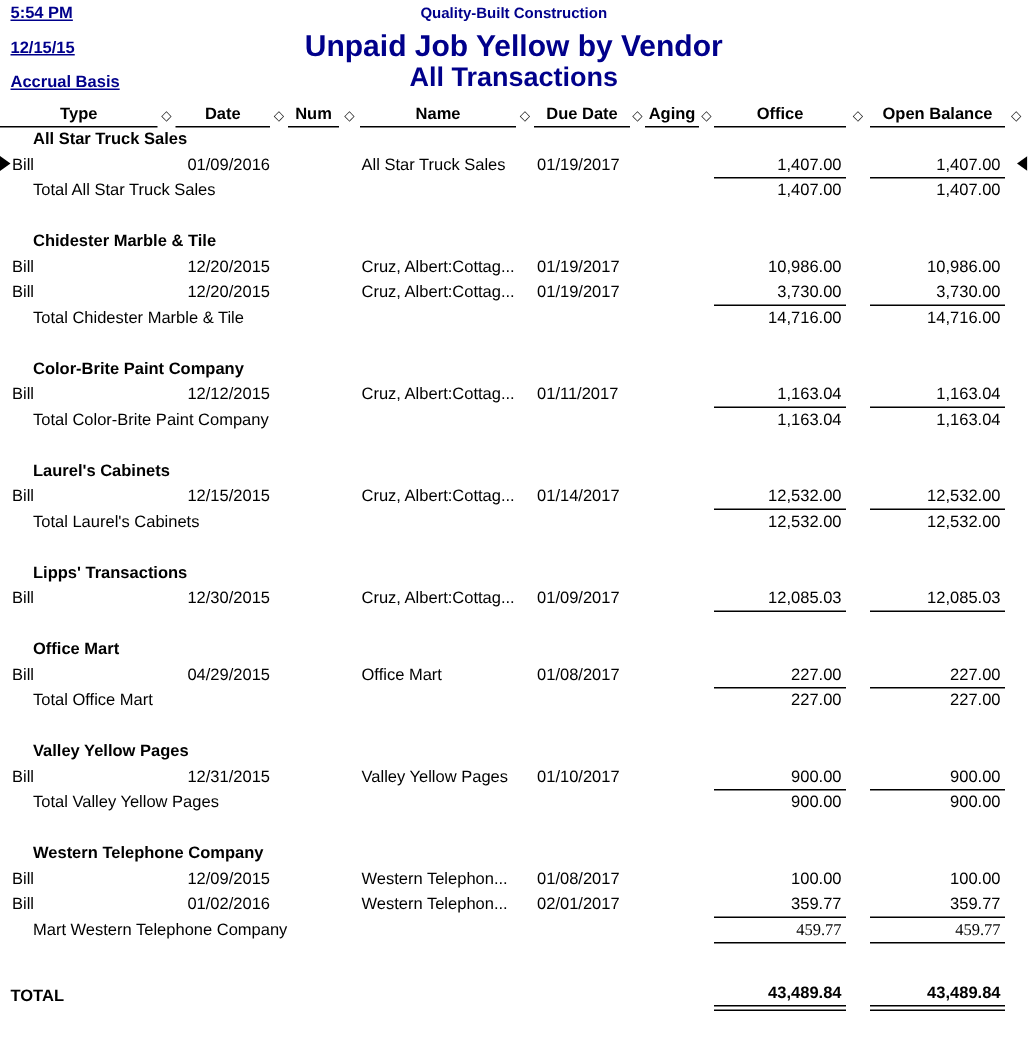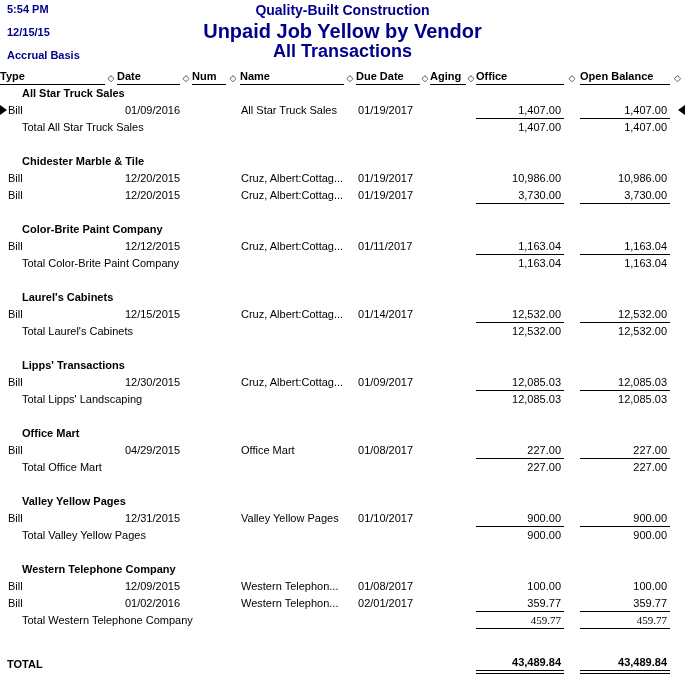--- a/index.html
+++ b/index.html
@@ -5,31 +5,31 @@
   :root{ --navy:#00008B; --ink:#000000; --bg:#FFFFFF; }
   *{box-sizing:border-box;}
   html,body{margin:0;padding:0;}
   body{
     width:685px;height:691px;background:var(--bg);
     font-family:"Liberation Sans",sans-serif;color:var(--ink);
     overflow:hidden;
   }
   
   .hdr{position:relative;height:66px;}
-  .hdr-left{position:absolute;left:7px;top:3px;color:var(--navy);font-weight:bold;font-size:11px;line-height:13px;}
+  .hdr-left{position:absolute;left:7px;top:3px;color:var(--navy);font-weight:bold;font-size:11px;line-height:13px;text-decoration:underline;}
   .hdr-left div{margin-bottom:10px;white-space:nowrap;}
   .hdr-center{position:absolute;left:0;right:0;top:2px;text-align:center;color:var(--navy);font-weight:bold;}
-  .hdr-company{font-size:14px;line-height:16px;}
+  .hdr-company{font-size:10px;line-height:16px;}
   .hdr-title{font-size:20px;line-height:22px;margin-top:2px;}
   .hdr-subtitle{font-size:18px;line-height:15px;margin-top:2px;}
   
   table{border-collapse:collapse;table-layout:fixed;width:685px;font-size:11px;}
   td{padding:0;overflow:hidden;white-space:nowrap;}
   thead td{height:18px;vertical-align:bottom;padding-bottom:2px;}
-  td.colhead{font-weight:bold;border-bottom:1px solid var(--ink);}
+  td.colhead{font-weight:bold;text-align:center;border-bottom:1px solid var(--ink);}
   td.sephead{text-align:center;border-bottom:none;}
   .dia{font-size:9px;color:#222;cursor:col-resize;display:inline-block;transform:translateY(1px);}
   tbody td{height:17px;vertical-align:bottom;padding-bottom:2px;}
   .vendor-row td.v-label{font-weight:bold;padding-left:14px;}
   .bill-row .c-type{padding-left:0;}
   .c-date{text-align:right;margin-top:41px;}
   .c-name{padding-left:1px;}
   .c-due{padding-left:2px;}
   .c-amount,.c-open{text-align:right;padding-right:3px;}
   .last-bill .c-amount,.last-bill .c-open{border-bottom:1px solid var(--ink);}
@@ -181,20 +181,27 @@
     <td class="c-due">01/19/2017</td>
     <td></td>
     <td class="c-aging"></td>
     <td></td>
     <td class="c-amount">3,730.00</td>
     <td></td>
     <td class="c-open">3,730.00</td>
     <td class="c-arrow-r"></td>
   </tr>
 
+  <tr class="total-row">
+    <td class="t-label" colspan="13">Total Chidester Marble &amp; Tile</td>
+    <td class="c-amount">14,716.00</td>
+    <td></td>
+    <td class="c-open">14,716.00</td>
+    <td></td>
+  </tr>
 
   <tr class="gap-row">
         <td colspan="17"></td>
       </tr>
 
   <tr class="vendor-row">
     <td></td>
     <td class="v-label" colspan="16">Color-Brite Paint Company</td>
   </tr>
 
@@ -285,27 +292,20 @@
     <td class="c-due">01/09/2017</td>
     <td></td>
     <td class="c-aging"></td>
     <td></td>
     <td class="c-amount">12,085.03</td>
     <td></td>
     <td class="c-open">12,085.03</td>
     <td class="c-arrow-r"></td>
   </tr>
 
-  <tr class="total-row">
-    <td class="t-label" colspan="13">Total Lipps' Landscaping</td>
-    <td class="c-amount">12,085.03</td>
-    <td></td>
-    <td class="c-open">12,085.03</td>
-    <td></td>
-  </tr>
 
   <tr class="gap-row">
         <td colspan="17"></td>
       </tr>
 
   <tr class="vendor-row">
     <td></td>
     <td class="v-label" colspan="16">Office Mart</td>
   </tr>
 
@@ -417,21 +417,21 @@
     <td></td>
     <td class="c-aging"></td>
     <td></td>
     <td class="c-amount">359.77</td>
     <td></td>
     <td class="c-open">359.77</td>
     <td class="c-arrow-r"></td>
   </tr>
 
   <tr class="total-row underline-total">
-    <td class="t-label" colspan="13">Total Western Telephone Company</td>
+    <td class="t-label" colspan="13">Mart Western Telephone Company</td>
     <td class="c-amount">459.77</td>
     <td></td>
     <td class="c-open">459.77</td>
     <td></td>
   </tr>
 
   <tr class="gap-lg">
         <td colspan="17"></td>
       </tr>
 

